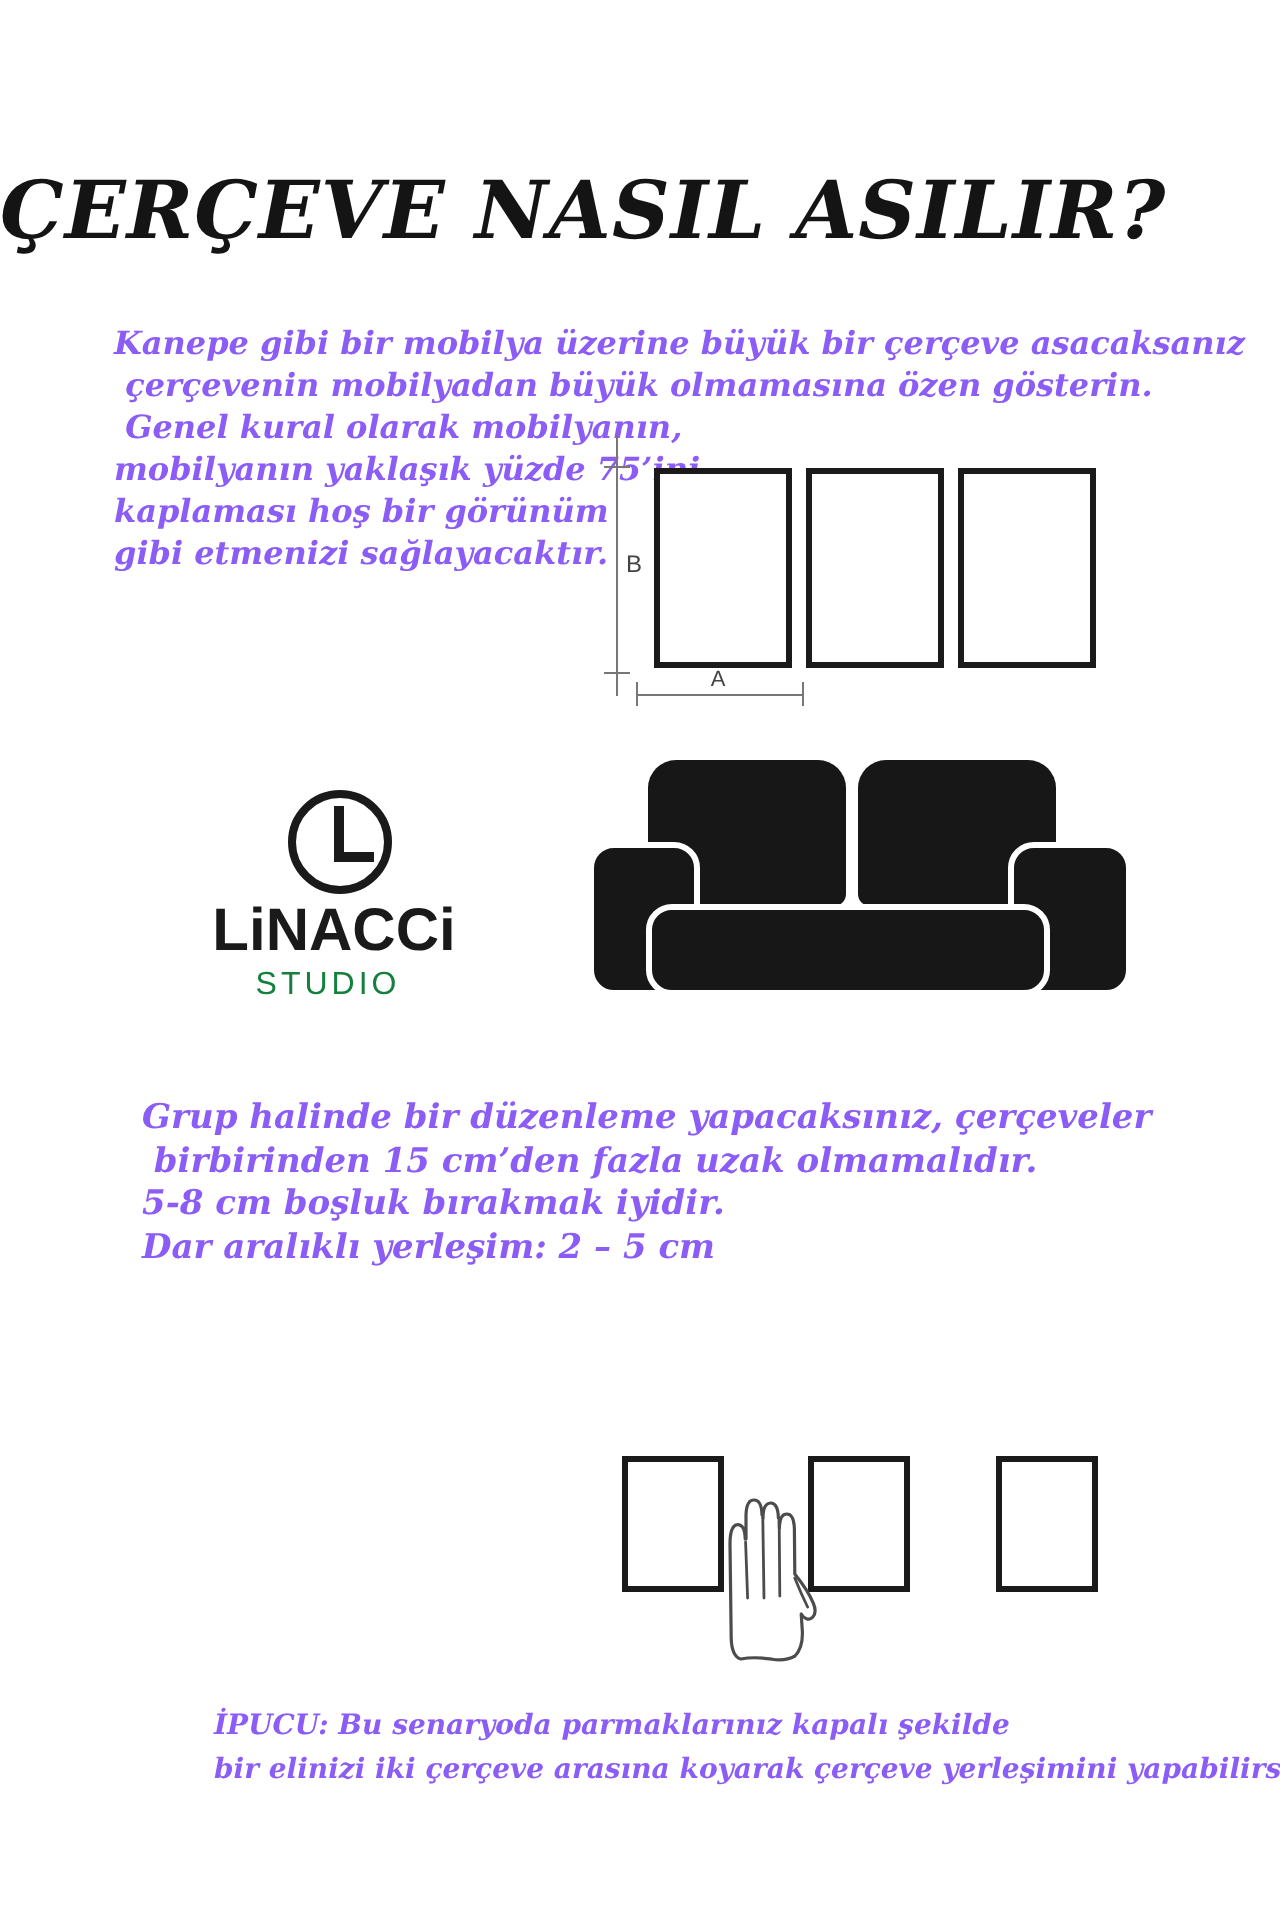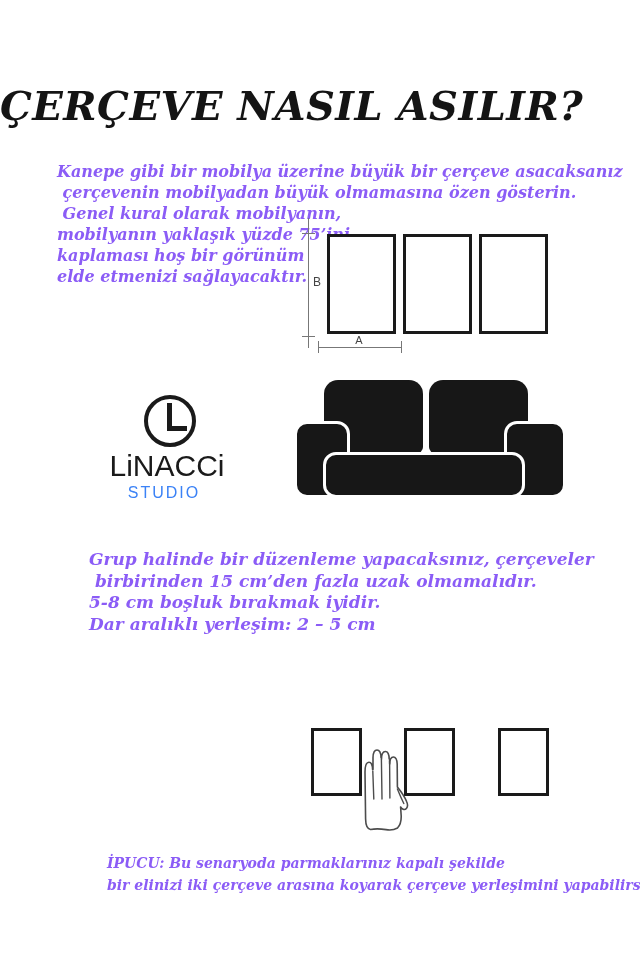--- a/index.html
+++ b/index.html
@@ -31,21 +31,21 @@
   .textblock .line {
     white-space: pre;
     font-style: italic;
     font-weight: 600;
     color: #8b5cf6;
   }
   .intro       { left: 57px;  top: 161px; font-size: 16px; }
   .intro .line { line-height: 21px; }
   .rule        { left: 57px;  top: 203px; font-size: 16px; }
   .rule .line  { line-height: 21px; }
-  .spacing       { left: 89px; top: 549px; font-size: 17px; }
+  .spacing       { left: 71px; top: 549px; font-size: 17px; }
   .spacing .line { line-height: 21.5px; }
   .tip        { left: 107px; top: 852px; font-size: 14px; }
   .tip .line  { line-height: 22px; }
 
   
   .frame-rect {
     border: 3px solid #1a1a1a;
     background: #fff;
   }
   .dim-line   { background: #777; }
@@ -62,33 +62,33 @@
     width: 52px; height: 52px;
     border: 4px solid #1a1a1a;
     border-radius: 50%;
   }
   .logo-l-vert { left: 167px; top: 403px; width: 5px; height: 28px; background: #1a1a1a; }
   .logo-l-horz { left: 167px; top: 426px; width: 20px; height: 5px; background: #1a1a1a; }
   .logo-wordmark {
     left: 101px; top: 449px; width: 132px;
     text-align: center;
     font-family: "Liberation Sans", sans-serif;
-    font-weight: normal;
+    font-weight: bold;
     font-size: 30px;
     letter-spacing: 0px;
     color: #1a1a1a;
     white-space: nowrap;
   }
   .logo-subtitle {
     left: 101px; top: 484px; width: 126px;
     text-align: center;
     font-family: "Liberation Sans", sans-serif;
     font-size: 16px;
     letter-spacing: 2px;
-    color: #3b82f6;
+    color: #15803d;
     white-space: nowrap;
   }
 
   
   .sofa-part { background: #171717; }
   .sofa-back-l { left: 324px; top: 380px; width: 99px; height: 73px; border-radius: 14px 14px 6px 6px; z-index: 1; }
   .sofa-back-r { left: 429px; top: 380px; width: 99px; height: 73px; border-radius: 14px 14px 6px 6px; z-index: 1; }
   .sofa-arm-l  { left: 294px; top: 421px; width: 56px; height: 77px; border: 3px solid #fff; border-radius: 13px; z-index: 2; }
   .sofa-arm-r  { left: 504px; top: 421px; width: 62px; height: 77px; border: 3px solid #fff; border-radius: 13px; z-index: 2; }
   .sofa-seat   { left: 323px; top: 452px; width: 202px; height: 46px; border: 3px solid #fff; border-radius: 13px; z-index: 3; }
@@ -109,21 +109,21 @@
 
   <div class="abs textblock intro">
     <div class="line">Kanepe gibi bir mobilya üzerine büyük bir çerçeve asacaksanız</div>
     <div class="line"> çerçevenin mobilyadan büyük olmamasına özen gösterin.</div>
   </div>
 
   <div class="abs textblock rule">
     <div class="line"> Genel kural olarak mobilyanın,</div>
     <div class="line">mobilyanın yaklaşık yüzde 75’ini</div>
     <div class="line">kaplaması hoş bir görünüm</div>
-    <div class="line">elde etmenizi sağlayacaktır.</div>
+    <div class="line">gibi etmenizi sağlayacaktır.</div>
   </div>
 
   <div>
     <div class="abs frame-rect" style="left:327px; top:234px; width:69px; height:100px;"></div>
     <div class="abs frame-rect" style="left:403px; top:234px; width:69px; height:100px;"></div>
     <div class="abs frame-rect" style="left:479px; top:234px; width:69px; height:100px;"></div>
 
     <div class="abs dim-line" style="left:308px; top:218px; width:1px; height:130px;"></div>
     <div class="abs dim-line" style="left:302px; top:233px; width:13px; height:1px;"></div>
     <div class="abs dim-line" style="left:302px; top:336px; width:13px; height:1px;"></div>

